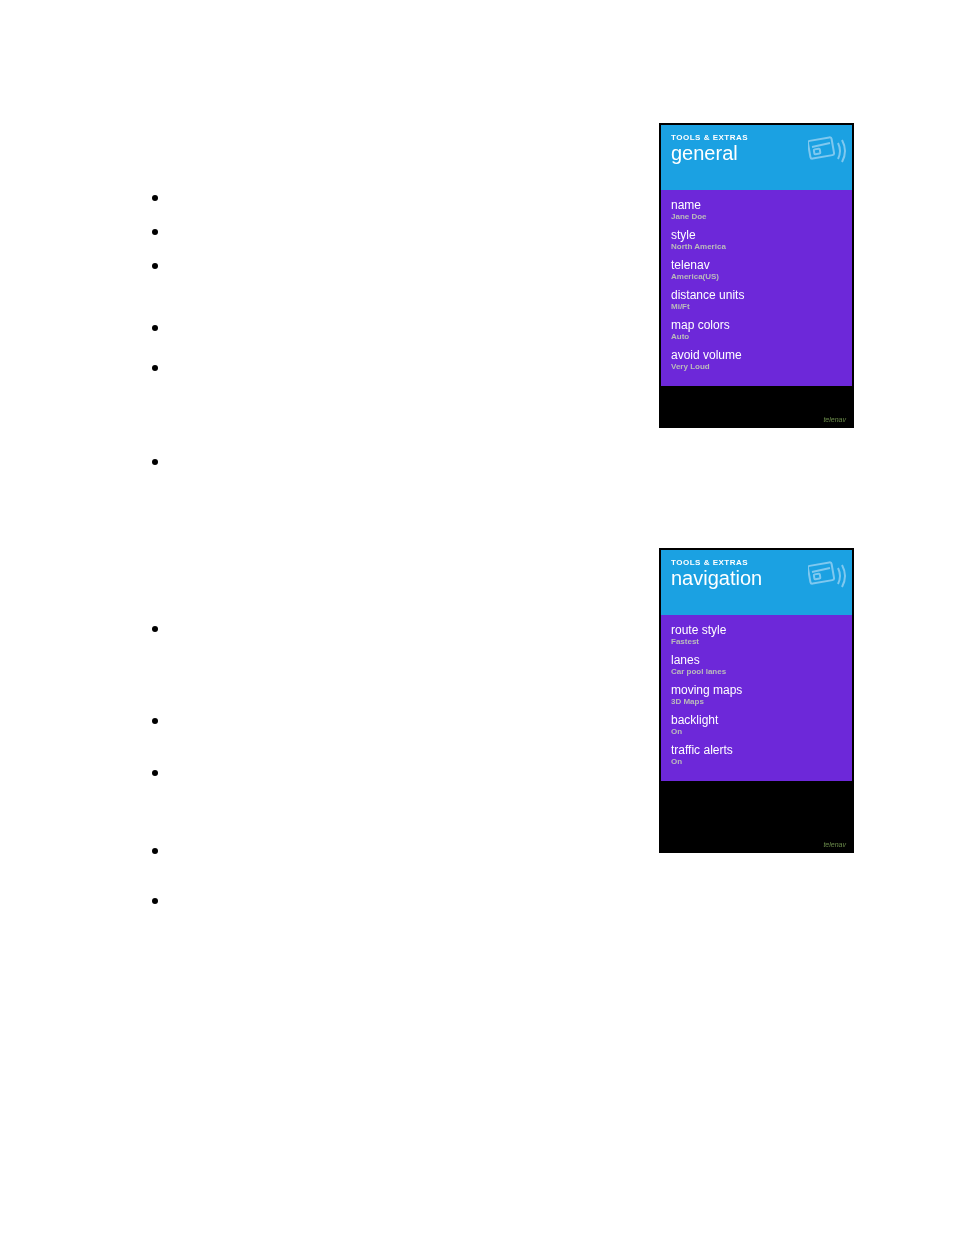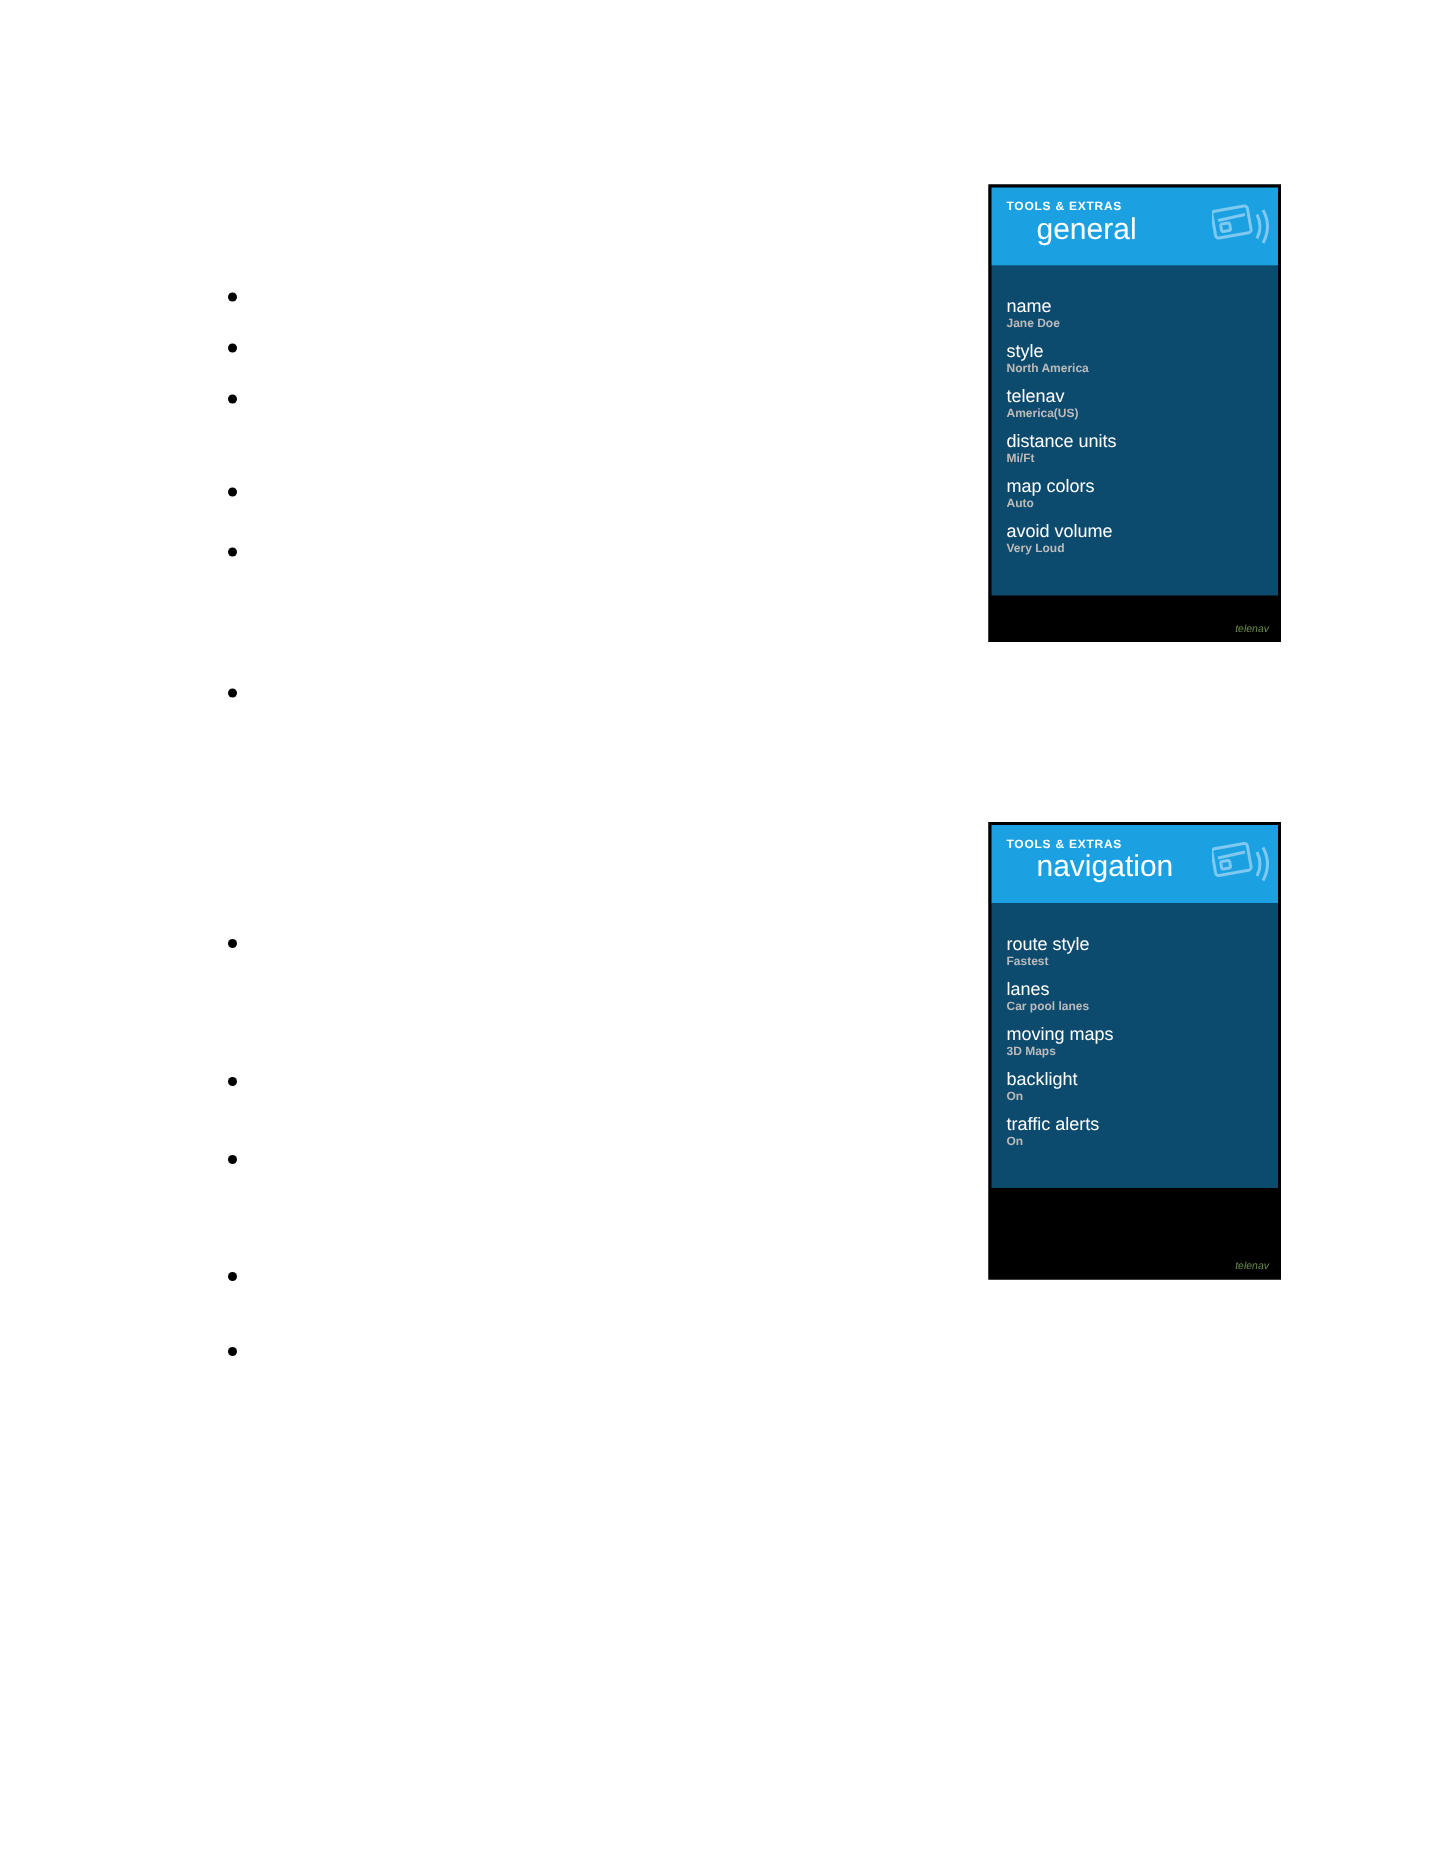--- a/index.html
+++ b/index.html
@@ -38,42 +38,41 @@
     font-weight: 300;
   }
   .phone-1 { left: 659px; top: 123px; height: 305px; }
   .phone-2 { left: 659px; top: 548px; height: 305px; }
 
   .phone-header {
     background: #1ba1e2;
     color: #fff;
     padding: 8px 10px 6px 10px;
     position: relative;
-    height: 52px;
+    height: 65px;
     overflow: hidden;
   }
   .phone-header .sub {
     font-size: 8px;
     font-weight: 600;
     letter-spacing: 0.5px;
   }
   .phone-header .title {
     font-size: 20px;
     line-height: 22px;
     font-weight: 300;
-    margin-left: 20px;
   }
   .phone-header svg {
     position: absolute;
     right: 2px;
     top: 8px;
   }
   .phone-body {
-    background: #0c4a6e;
-    padding: 20px 10px;
+    background: #6d28d9;
+    padding: 8px 10px;
     color: #fff;
   }
   .setting {
     margin-bottom: 6px;
   }
   .setting .label {
     font-size: 12px;
     color: #fff;
     line-height: 14px;
   }

